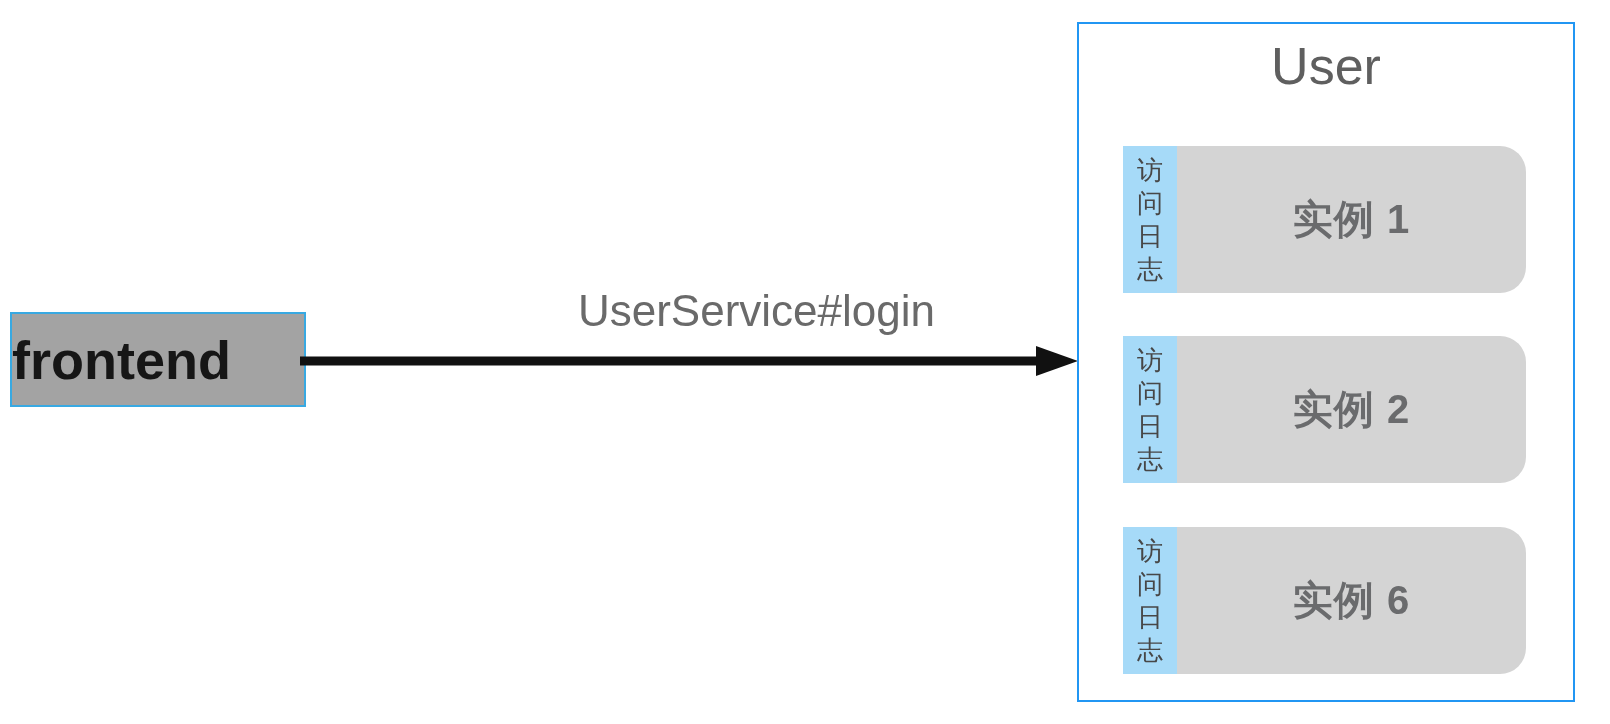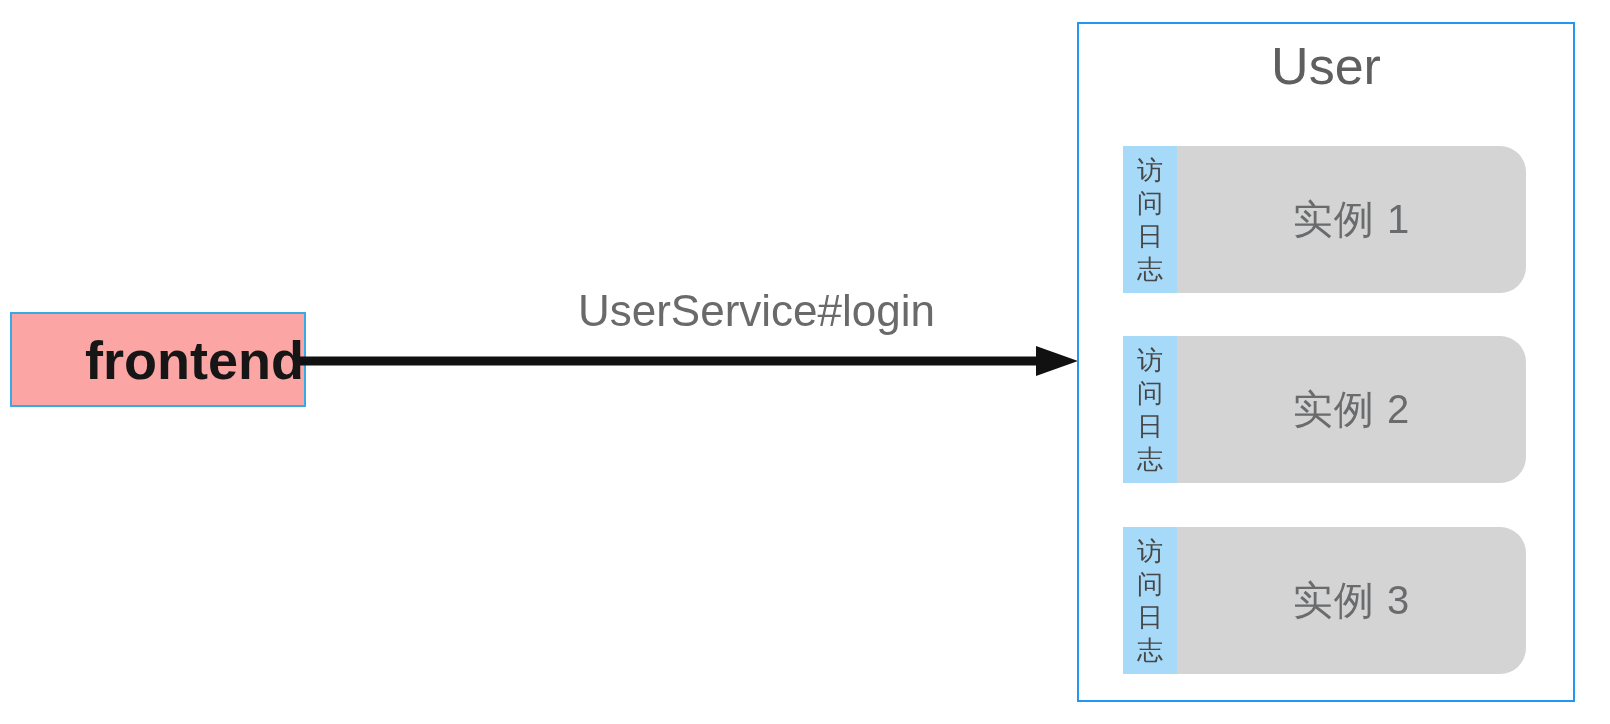--- a/index.html
+++ b/index.html
@@ -18,24 +18,24 @@
 
   
   .frontend-box {
     position: absolute;
     left: 10px;
     top: 312px;
     width: 296px;
     height: 95px;
     box-sizing: border-box;
     border: 2px solid var(--frontend-border, #38a9e2);
-    background: #fca5a5;
+    background: #a3a3a3;
     display: flex;
     align-items: center;
-    justify-content: flex-end;
+    justify-content: flex-start;
   }
   .frontend-box .label {
     font-size: 54px;
     font-weight: 700;
     color: #161616;
     letter-spacing: 0px;
   }
 
   
   .arrow-svg {
@@ -101,21 +101,21 @@
     color: #474747;
   }
   .card .body {
     flex: 1;
     background: var(--card-gray, #d4d4d4);
     border-radius: 0 26px 26px 0;
     display: flex;
     align-items: center;
     justify-content: center;
     font-size: 40px;
-    font-weight: 400;
+    font-weight: 700;
     color: var(--instance-gray, #6a6b6d);
     letter-spacing: 1px;
   }
 </style>
 </head>
 <body>
 
 <div class="stage">
 
   <div class="frontend-box">
@@ -143,17 +143,17 @@
       <div class="strip">
         <div class="vtext">访问日志</div>
       </div>
       <div class="body">实例 2</div>
     </div>
 
     <div class="card card-3">
       <div class="strip">
         <div class="vtext">访问日志</div>
       </div>
-      <div class="body">实例 3</div>
+      <div class="body">实例 6</div>
     </div>
   </div>
 
 </div>
 
 </body></html>

